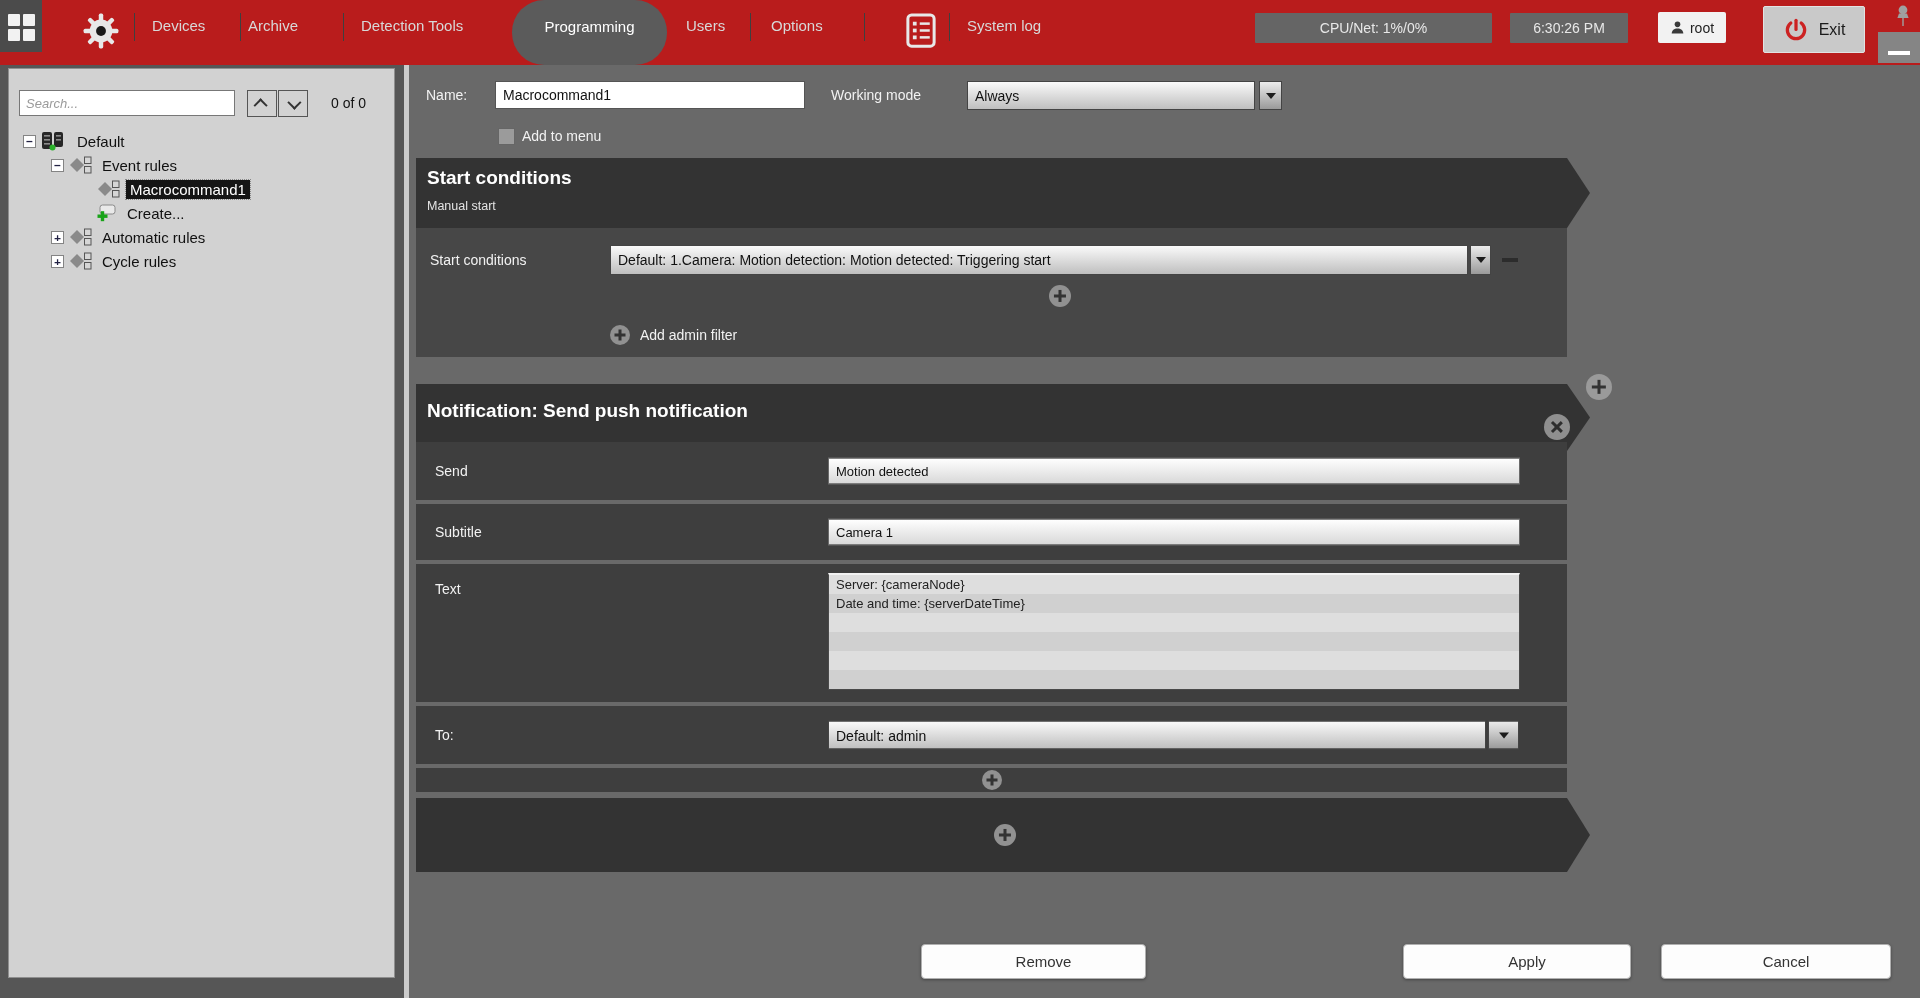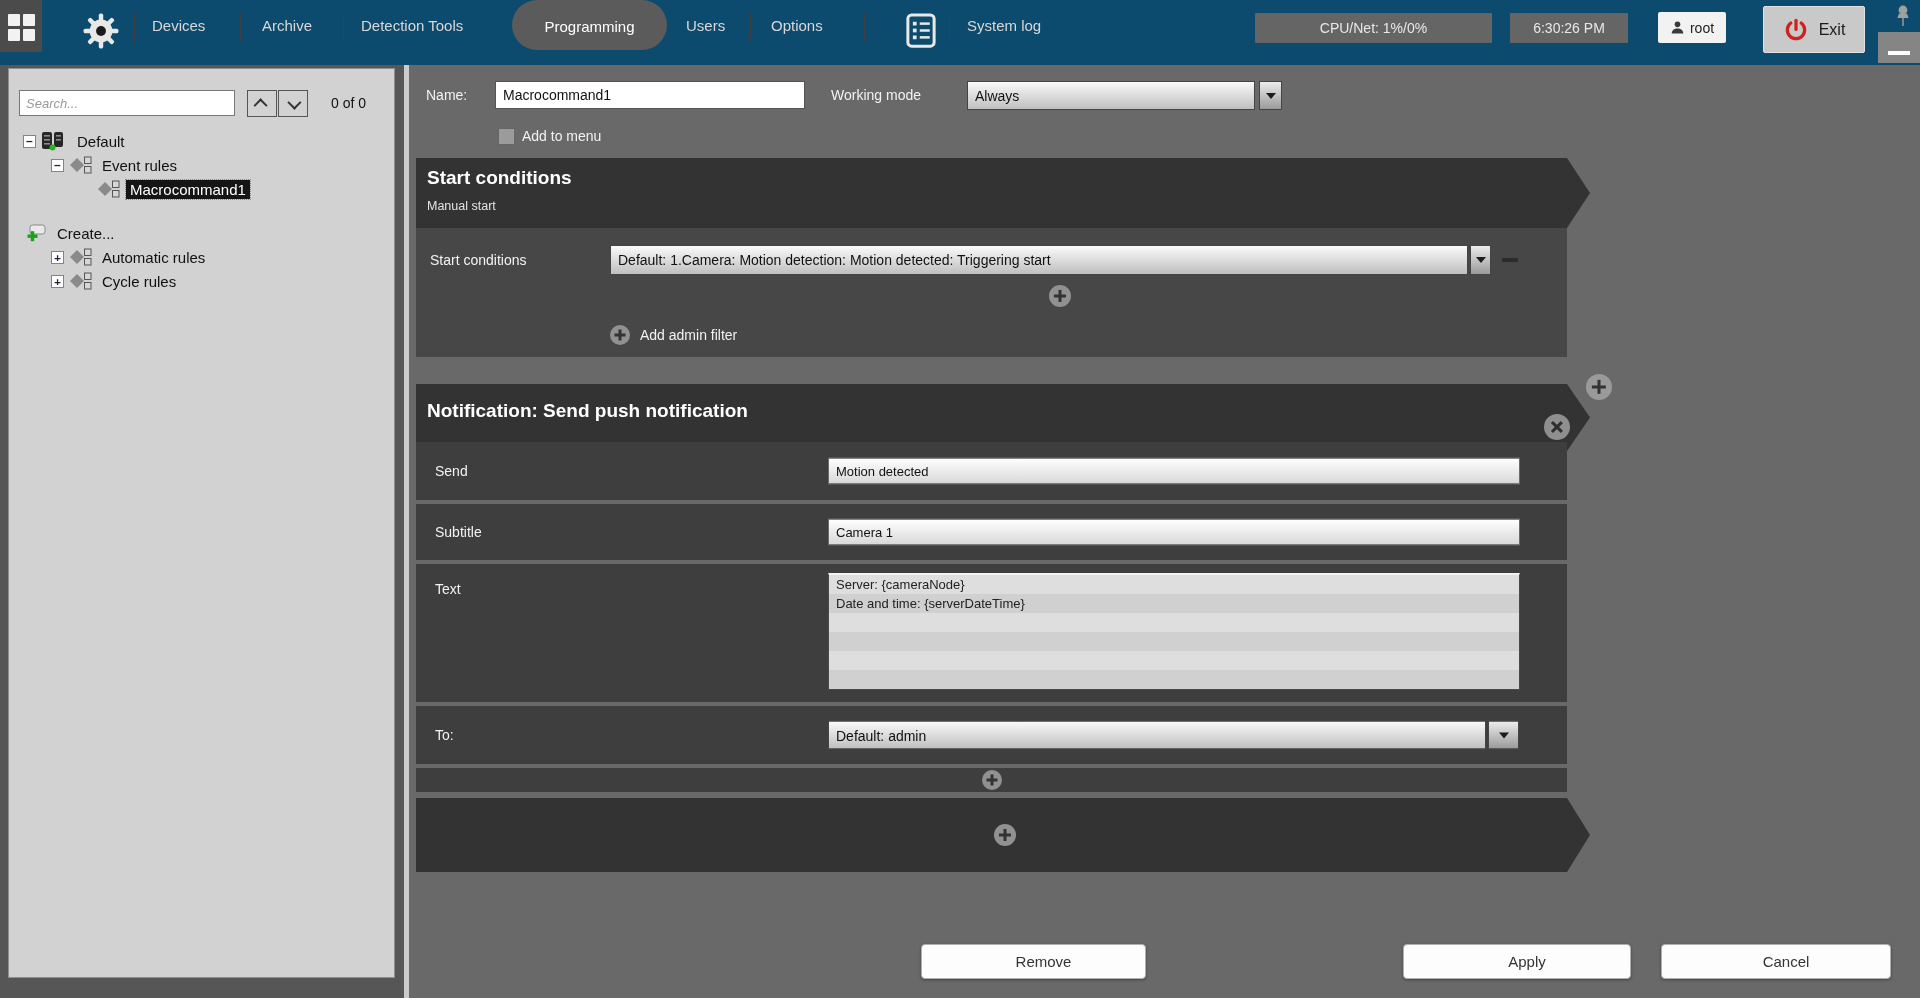--- a/index.html
+++ b/index.html
@@ -2,28 +2,28 @@
 <html><head>
 <meta charset="utf-8">
 <style>
   html,body{margin:0;padding:0;}
   body{
     width:1920px;height:998px;overflow:hidden;position:relative;
     background:#696969;font-family:"Liberation Sans",sans-serif;
     -webkit-font-smoothing:antialiased;
   }
   
-  .topbar{position:absolute;left:0;top:0;width:1920px;height:65px;background:#0c4a6e;}
+  .topbar{position:absolute;left:0;top:0;width:1920px;height:65px;background:#b91c1c;}
   .hamburger{position:absolute;left:0;top:0;width:42px;height:52px;background:#4b4b4b;cursor:pointer;}
   .hamburger .grid{position:absolute;left:8px;top:14px;display:grid;grid-template-columns:12px 12px;grid-gap:3px;}
   .hamburger .sq{width:12px;height:12px;background:#f2f2f2;border-radius:1px;}
   .gearwrap{position:absolute;left:82px;top:12px;width:38px;height:38px;}
   .tb-sep{position:absolute;top:13px;width:1px;height:28px;background:#3f3f3f;}
   .tab{position:absolute;top:0;height:52px;line-height:52px;font-size:15px;color:#d8d8d8;cursor:pointer;white-space:nowrap;}
-  .tab.active{height:50px;line-height:54px;background:#5b5b5b;color:#ffffff;text-align:center;border-radius:32px;}
+  .tab.active{height:65px;line-height:54px;background:#5b5b5b;color:#ffffff;text-align:center;border-radius:32px;}
   .syslog-icon{position:absolute;left:906px;top:13px;width:30px;height:35px;}
   .syslog-label{position:absolute;left:967px;top:0;height:52px;line-height:52px;font-size:15px;color:#d8d8d8;cursor:pointer;}
   .tb-btn{position:absolute;top:13px;height:30px;line-height:30px;background:#656565;color:#e8e8e8;
           font-size:14px;text-align:center;border-radius:1px;cursor:pointer;}
   .btn-cpu{left:1255px;width:237px;}
   .btn-time{left:1510px;width:118px;}
   .btn-root{position:absolute;left:1658px;top:12px;width:68px;height:31px;background:#f2f2f2;border-radius:2px;
             color:#222;font-size:14px;display:flex;align-items:center;justify-content:center;gap:5px;cursor:pointer;}
   .btn-exit{position:absolute;left:1763px;top:6px;width:102px;height:47px;background:#c9c9c9;border:1px solid #e2e2e2;
             border-radius:2px;display:flex;align-items:center;justify-content:center;gap:10px;
@@ -160,21 +160,21 @@
     </svg>
   </div>
   <div class="tb-sep" style="left:134px"></div>
   <div class="tb-sep" style="left:240px"></div>
   <div class="tb-sep" style="left:343px"></div>
   <div class="tb-sep" style="left:750px"></div>
   <div class="tb-sep" style="left:864px"></div>
   <div class="tb-sep" style="left:949px"></div>
 
   <span class="tab" style="left:152px">Devices</span>
-  <span class="tab" style="left:262px">Archive</span>
+  <span class="tab" style="left:248px">Archive</span>
   <span class="tab" style="left:361px">Detection Tools</span>
   <span class="tab active" style="left:512px;width:155px">Programming</span>
   <span class="tab" style="left:686px">Users</span>
   <span class="tab" style="left:771px">Options</span>
 
   <div class="syslog-icon">
     <svg width="30" height="35" viewBox="0 0 24 28">
       <rect x="1.5" y="1.5" width="21" height="25" rx="3" fill="none" stroke="#e8e8e8" stroke-width="2.4"></rect>
       <rect x="5.5" y="7" width="3" height="3" fill="#e8e8e8"></rect>
       <rect x="11" y="7.5" width="8" height="2" fill="#e8e8e8"></rect>
@@ -263,21 +263,21 @@
     <span class="ticon">
       <svg width="23" height="18" viewBox="0 0 23 18">
         <path d="M8 2 L15 9 L8 16 L1 9 Z" fill="#8a8a8a"></path>
         <rect x="15.5" y="1" width="6.5" height="6.5" fill="#d6d6d6" stroke="#555" stroke-width="1"></rect>
         <rect x="15.5" y="10.5" width="6.5" height="6.5" fill="#d6d6d6" stroke="#555" stroke-width="1"></rect>
       </svg>
     </span>
 
     <span class="tlabel selected">Macrocommand1</span>
   </div>
-        <div class="tree-row" style=" margin-top: 20px;">
+        <div class="tree-row" style="padding-left: 70px;">
     <span class="expander hidden"></span>
 
     <span class="ticon">
       <svg width="20" height="18" viewBox="0 0 20 18">
         <rect x="3" y="1" width="15" height="9" rx="2.5" fill="#e9e9e9" stroke="#8a8a8a"></rect>
         <rect x="0.5" y="10.5" width="10" height="3.4" fill="#19a319"></rect>
         <rect x="3.8" y="7.2" width="3.4" height="10" fill="#19a319"></rect>
       </svg>
     </span>
     <span class="tlabel">Create...</span>

